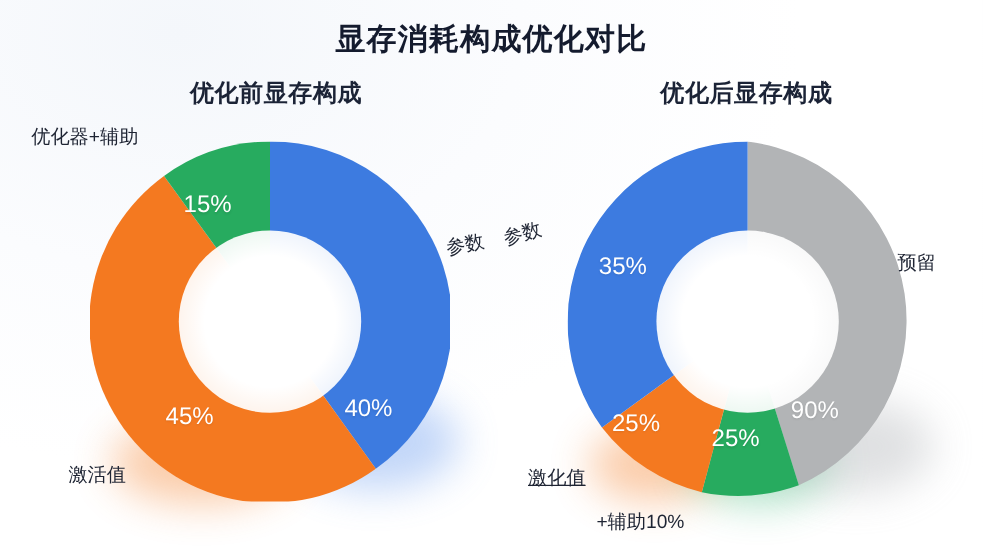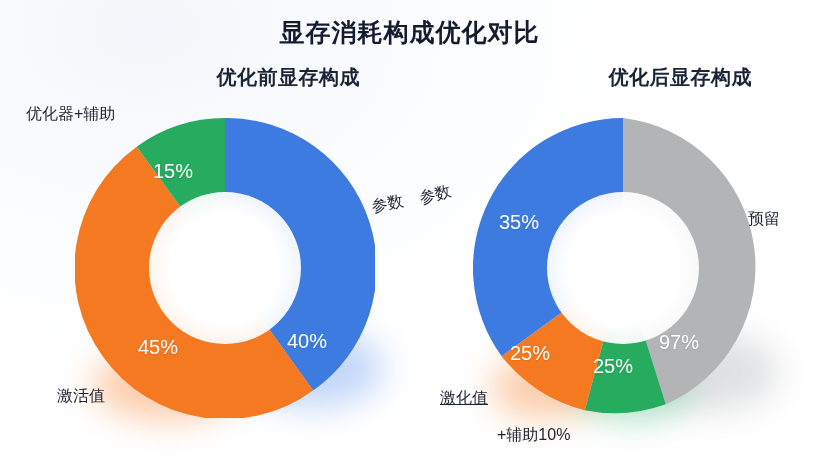--- a/index.html
+++ b/index.html
@@ -37,21 +37,21 @@
     white-space: nowrap;
   }
   .sub-title {
     position: absolute;
     top: 64px;
     font-size: 20px;
     font-weight: bold;
     color: #1b2336;
     letter-spacing: 0.5px;
     white-space: nowrap;
-    text-align: right;
+    text-align: center;
   }
   .sub-title.left  { left: 100px; width: 260px; }
   .sub-title.right { left: 492px; width: 260px; }
 
   
   .donut-wrap {
     position: absolute;
     width: 300px;
     height: 300px;
   }
@@ -162,21 +162,21 @@
       <path fill="#b2b4b6" d="M 150 150 L 150 0 A 150 150 0 0 1 192.70 286.35 Z"></path>
 
       <path fill="#27ab5f" d="M 150 150 L 192.70 286.35 A 150 150 0 0 1 111.83 292.13 Z"></path>
 
       <path fill="#f47920" d="M 150 150 L 111.83 292.13 A 150 150 0 0 1 28.63 238.17 Z"></path>
 
       <path fill="#3d7be0" d="M 150 150 L 28.63 238.17 A 150 150 0 0 1 150 0 Z"></path>
       <circle cx="150" cy="150" r="76" fill="url(#holeGradR)"></circle>
     </svg>
 
-    <div class="pct" style="left:186px; top:213px;">97%</div>
+    <div class="pct" style="left:186px; top:213px;">90%</div>
     <div class="pct" style="left:120px; top:237px;">25%</div>
     <div class="pct" style="left:37px; top:224px;">25%</div>
     <div class="pct" style="left:26px; top:93px;text-align:center;">35%</div>
   </div>
 
   <div class="cat slanted2" style="left:420px; top:189px;">参数</div>
   <div class="cat" style="left:748px; top:209px;">预留</div>
   <div class="cat" style="left:440px; top:388px;text-decoration:underline;">激化值</div>
   <div class="cat" style="left:497px; top:425px;">+辅助10%</div>
 

